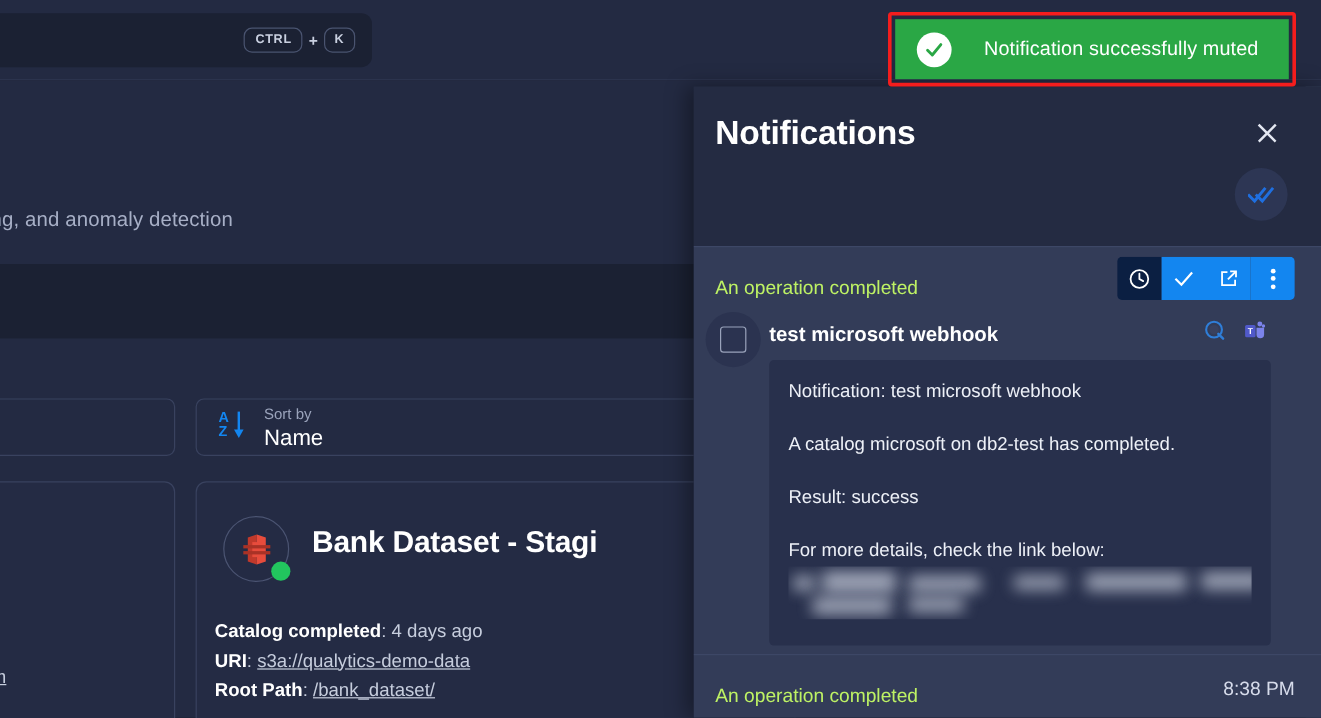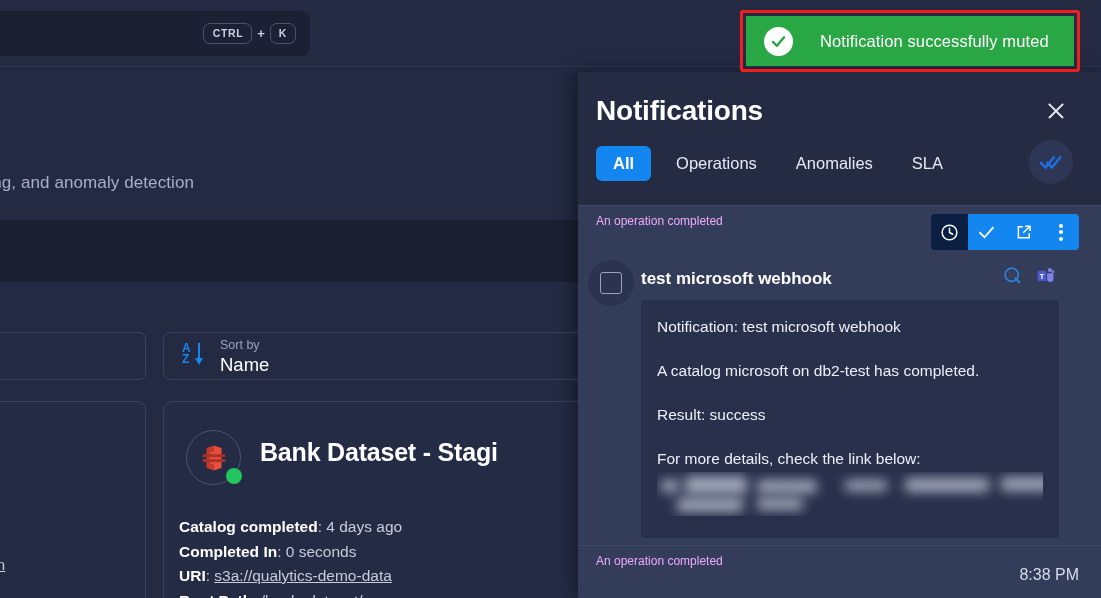--- a/index.html
+++ b/index.html
@@ -175,22 +175,22 @@
     overflow: hidden;
   }
   .notif {
     position: relative;
     background: #333c58;
     border-top: 1px solid #3d4766;
     padding: 18px 0 0;
   }
   .notif.first { height: 340px; }
   .notif-title {
-    position: absolute; left: 18px; top: 8px;
-    color: #f0abfc; font-size: 12px;
+    position: absolute; left: 18px; top: 26px;
+    color: #bef264; font-size: 16px;
   }
   .notif-time {
     position: absolute; right: 22px; top: 20px;
     color: #d7dceb; font-size: 16px;
   }
   .actions {
     position: absolute; right: 22px; top: 8px;
     display: flex; border-radius: 4px; overflow: hidden;
   }
   .act {
@@ -308,47 +308,40 @@
           </svg>
           <span class="ds-dot"></span>
         </div>
         <div class="card-head-text">
           <div class="card-name">Bank Dataset - Stagi</div>
         </div>
       </div>
 
       <div class="meta">
         <div><b>Catalog completed</b><span>: </span><span>4 days ago</span></div>
-        <div><b>Completed In</b><span>: </span><span>0 seconds</span></div>
         <div><b>URI</b><span>: </span><a href="#">s3a://qualytics-demo-data</a></div>
         <div><b>Root Path</b><span>: </span><a href="#">/bank_dataset/</a></div>
       </div>
 
     </div>
 
     <a href="#" class="dotcom">com</a>
   </div>
 </div>
 
 <div class="scrollbar-track">
   <div class="scrollbar-thumb"></div>
 </div>
 
 <div class="panel">
 
   <div class="panel-head">
     <div class="panel-title">Notifications</div>
     <div class="close-x"></div>
 
-    <div class="tabs">
-      <div class="tab active">All</div>
-      <div class="tab">Operations</div>
-      <div class="tab">Anomalies</div>
-      <div class="tab">SLA</div>
-    </div>
 
     <div class="markall">
       <svg width="22" height="16" viewBox="0 0 24 16">
         <polyline points="1,9 6,14 15,3" fill="none" stroke="#1f6fe0" stroke-width="2.6" stroke-linecap="square"></polyline>
         <polyline points="8,9 13,14 22,3" fill="none" stroke="#1f6fe0" stroke-width="2.6" stroke-linecap="square"></polyline>
       </svg>
     </div>
   </div>
 
   <div class="list">

